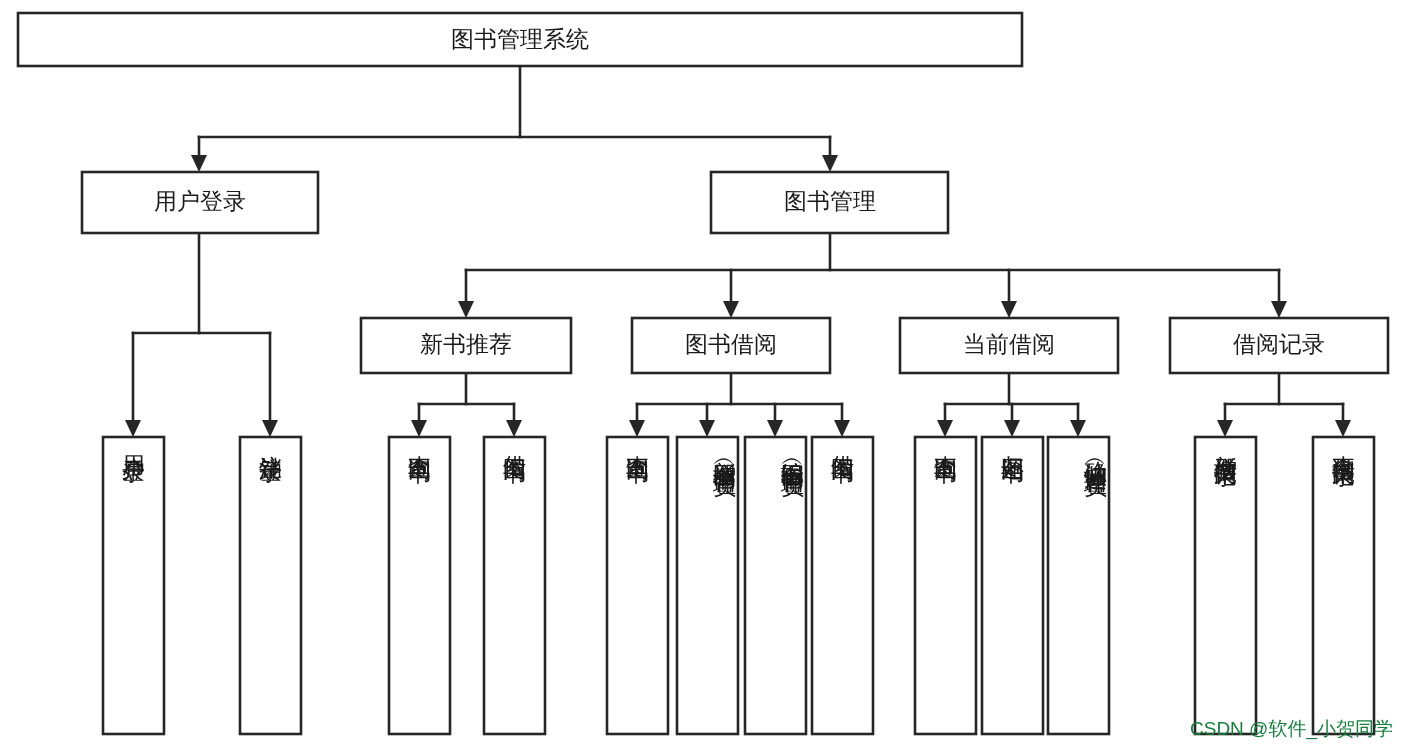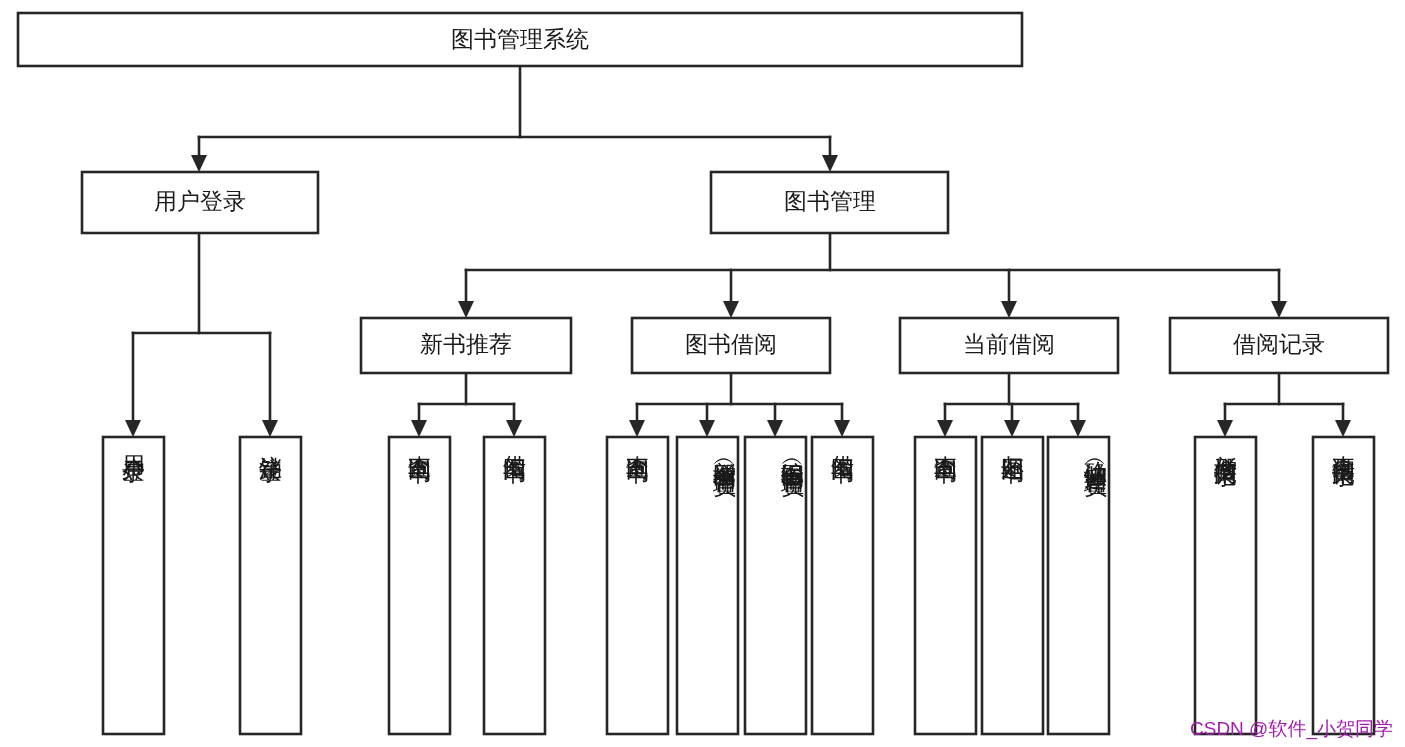--- a/index.html
+++ b/index.html
@@ -61,21 +61,21 @@
     display: flex;
     align-items: center;
     justify-content: flex-start;
     white-space: nowrap;
     pointer-events: none;
   }
   .watermark {
     position: absolute;
     font-family: "Liberation Sans", "DejaVu Sans", sans-serif;
     font-size: 19px;
-    color: #a21caf;
+    color: #15803d;
     white-space: nowrap;
   }
 </style>
 </head>
 <body>
 
 <div id="diagram-root">
 
   <svg class="diagram" viewBox="0 0 1405 747" xmlns="http://www.w3.org/2000/svg">
 

